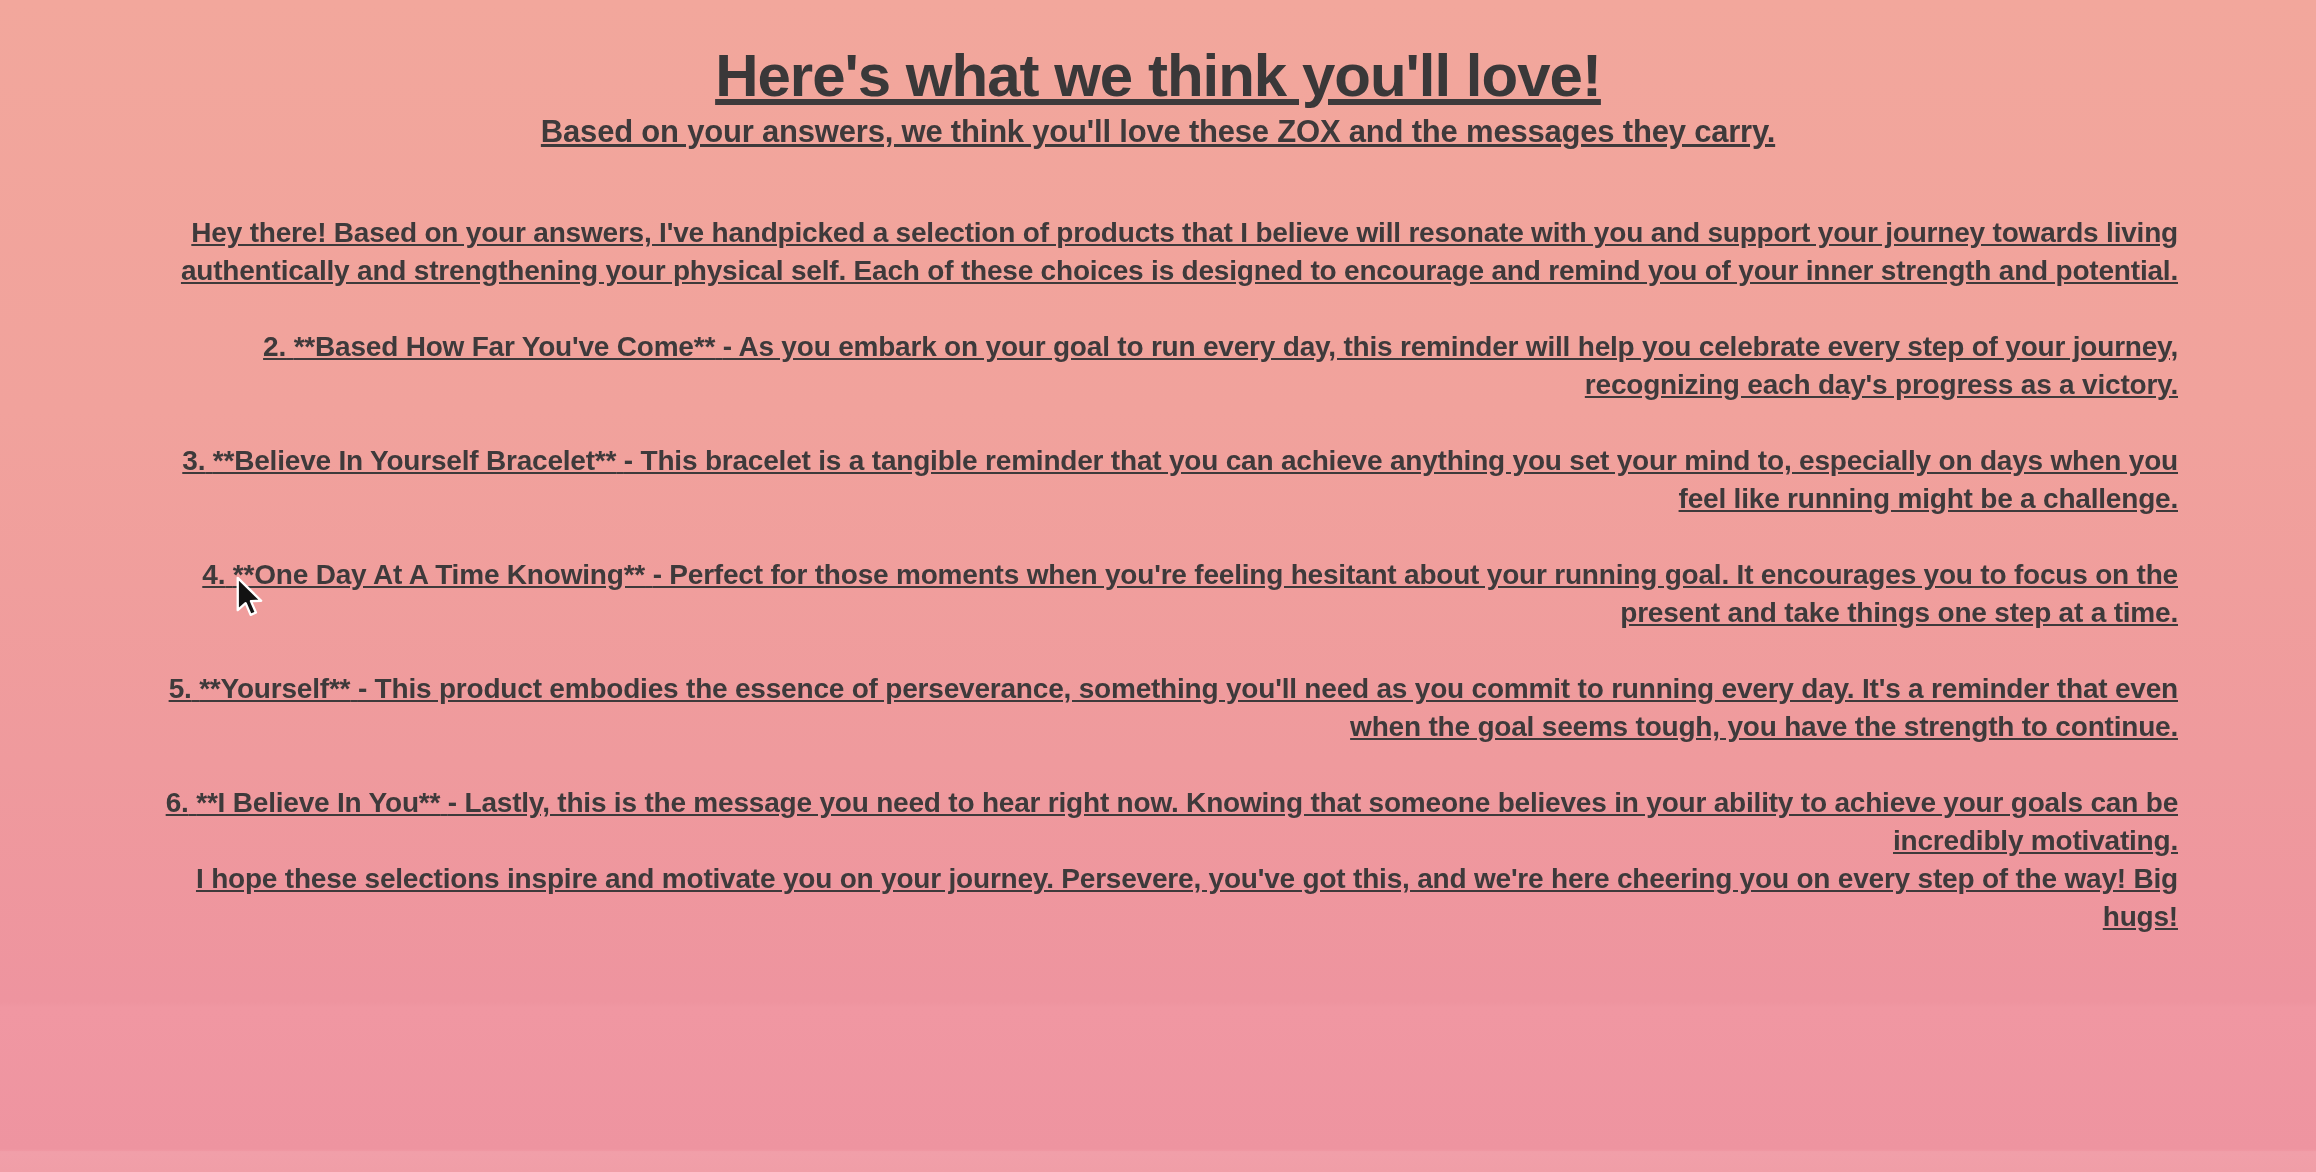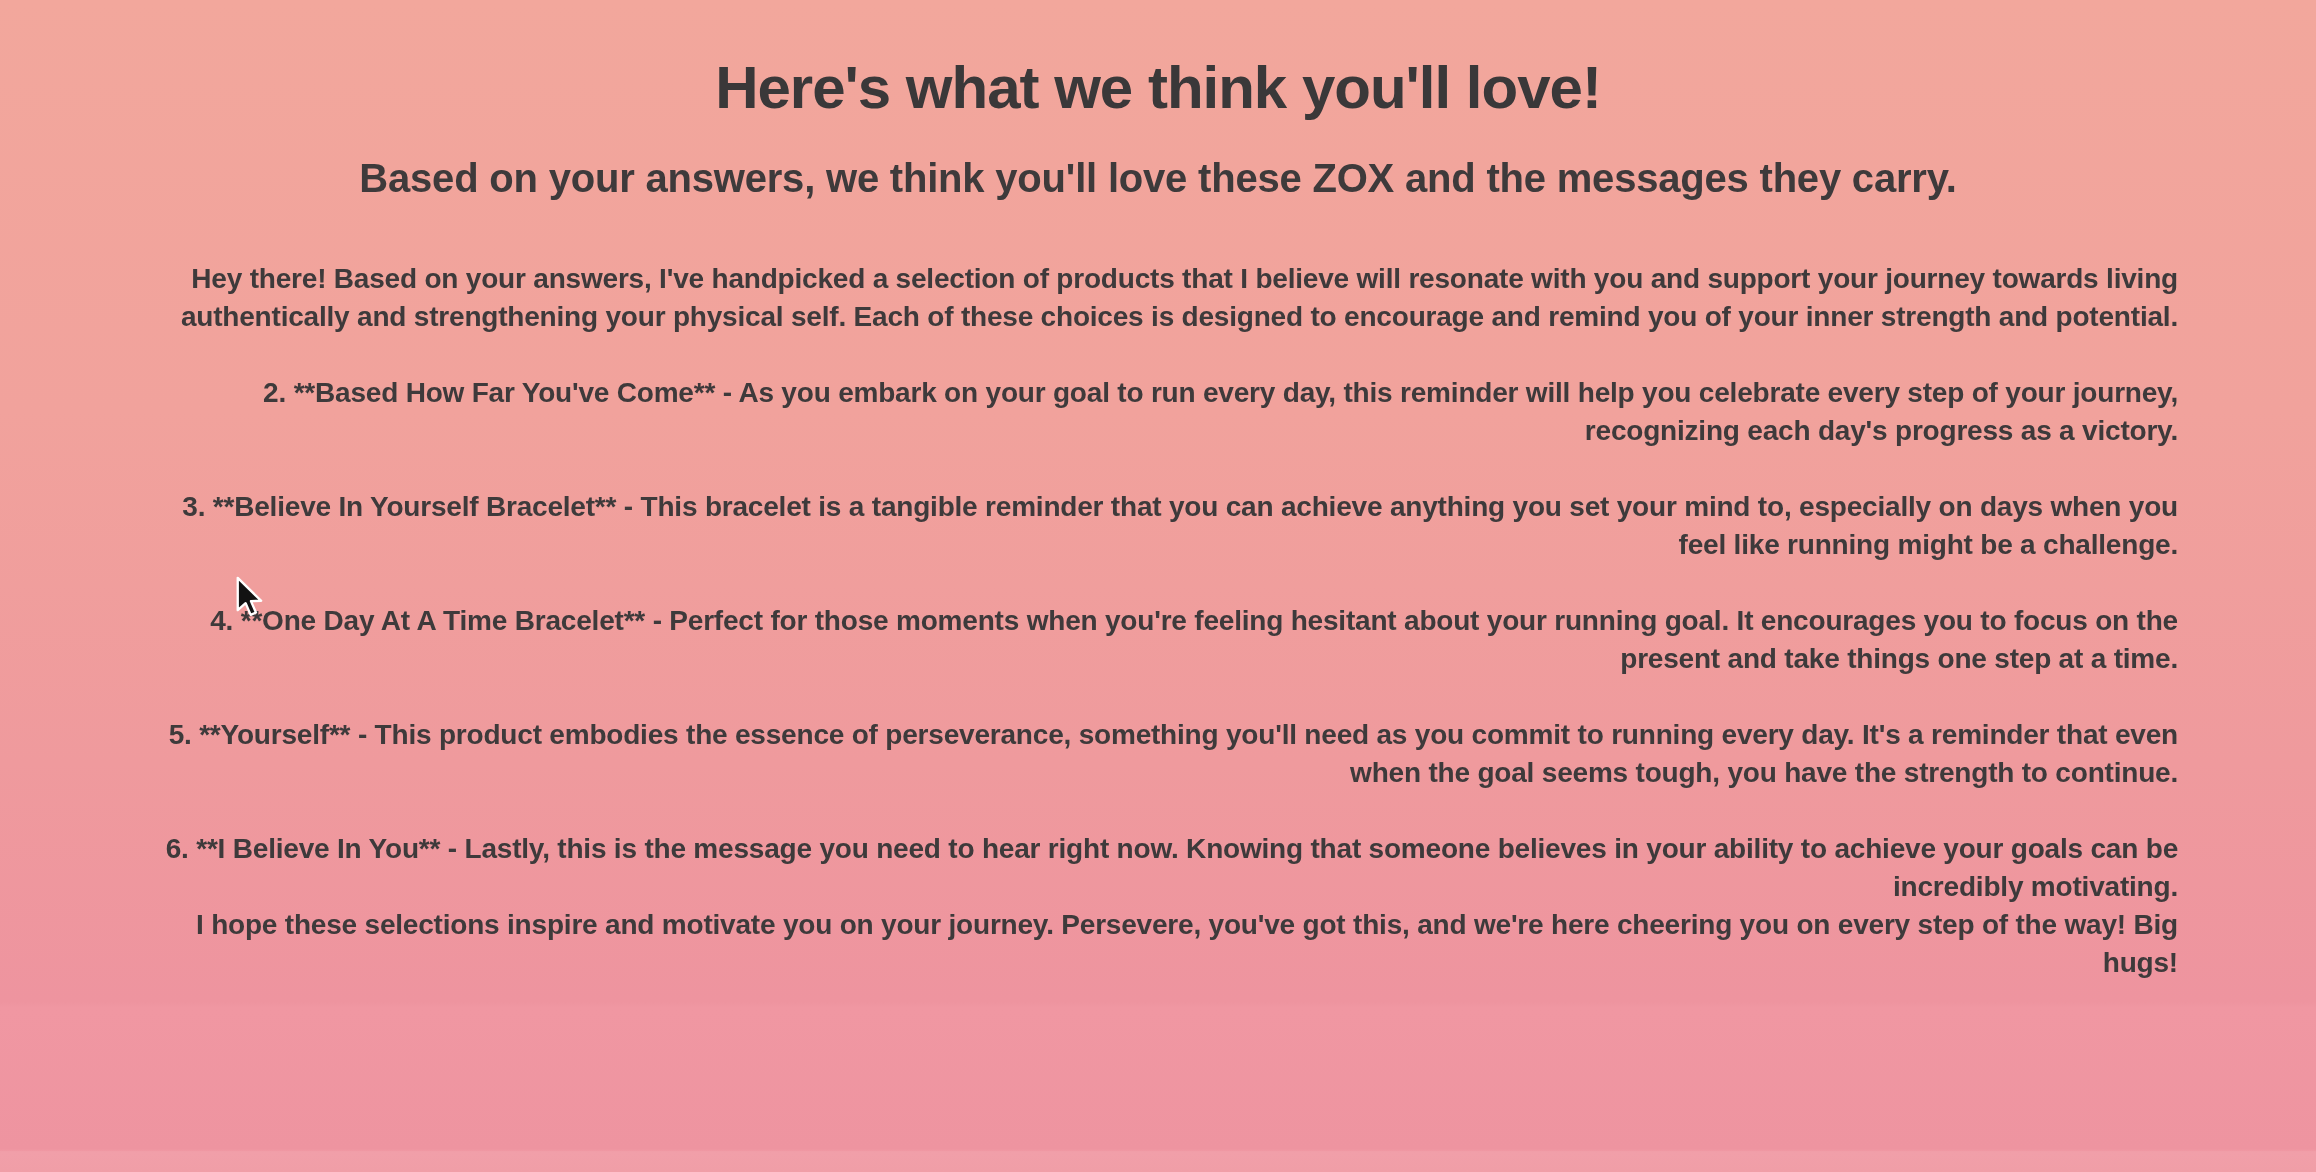--- a/index.html
+++ b/index.html
@@ -18,33 +18,33 @@
       #f097a2 86%,
       #ee94a0 98%,
       #f19aa5 98.3%,
       #f099a3 100%);
     color: #3e3a3b;
     position: relative;
   }
   .page {
     width: 100%;
     height: 100%;
-    padding-top: 52px;
+    padding-top: 40px;
     text-align: center;
+    text-decoration: underline;
   }
   h1.page-title {
     font-size: 60px;
     font-weight: 700;
     letter-spacing: -1px;
     line-height: 72px;
     color: #3a3839;
   }
   .page-subtitle {
-    margin-top: 34px;
-    font-size: 40px;
+    font-size: 31px;
     font-weight: 700;
     line-height: 40px;
     letter-spacing: -0.2px;
   }
   .content {
     max-width: 2180px;
     margin: 62px auto 0;
     padding: 0 70px;
     font-size: 28px;
     font-weight: 700;
@@ -82,21 +82,21 @@
 
   <div class="content">
     <p>Hey there! Based on your answers, I've handpicked a selection of products that I believe will resonate with you and support your journey towards living authentically and strengthening your physical self. Each of these choices is designed to encourage and remind you of your inner strength and potential.</p>
 
     <div>
 
   <p class="rec-item"><span>2.</span> <span>**Based How Far You've Come**</span> <span>- As you embark on your goal to run every day, this reminder will help you celebrate every step of your journey, recognizing each day's progress as a victory.</span></p>
 
   <p class="rec-item"><span>3.</span> <span>**Believe In Yourself Bracelet**</span> <span>- This bracelet is a tangible reminder that you can achieve anything you set your mind to, especially on days when you feel like running might be a challenge.</span></p>
 
-  <p class="rec-item"><span>4.</span> <span>**One Day At A Time Bracelet**</span> <span>- Perfect for those moments when you're feeling hesitant about your running goal. It encourages you to focus on the present and take things one step at a time.</span></p>
+  <p class="rec-item"><span>4.</span> <span>**One Day At A Time Knowing**</span> <span>- Perfect for those moments when you're feeling hesitant about your running goal. It encourages you to focus on the present and take things one step at a time.</span></p>
 
   <p class="rec-item"><span>5.</span> <span>**Yourself**</span> <span>- This product embodies the essence of perseverance, something you'll need as you commit to running every day. It's a reminder that even when the goal seems tough, you have the strength to continue.</span></p>
 
   <p class="rec-item"><span>6.</span> <span>**I Believe In You**</span> <span>- Lastly, this is the message you need to hear right now. Knowing that someone believes in your ability to achieve your goals can be incredibly motivating.</span></p>
 </div>
 
     <p>I hope these selections inspire and motivate you on your journey. Persevere, you've got this, and we're here cheering you on every step of the way! Big hugs!</p>
   </div>
 </div>
 

